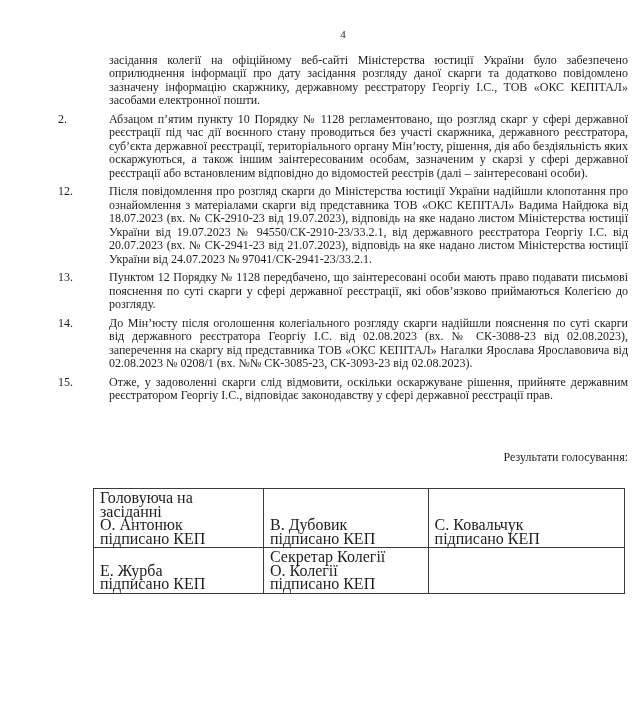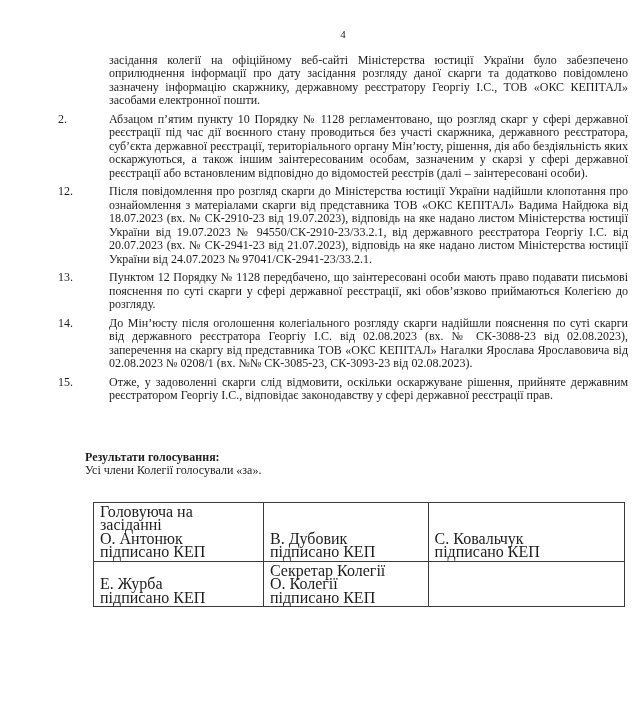--- a/index.html
+++ b/index.html
@@ -39,21 +39,22 @@
   }
   .voting-block {
     margin-top: 48px;
     padding-left: 27px;
   }
   .signatures-block {
     margin-top: 24px;
     padding-left: 27px;
   }
   .bold-heading {
-    font-weight: bold;
+    font-weight: normal;
+    text-align: right;
   }
   .sig-table {
     width: 98%;
     margin-top: 16px;
     margin-left: 8px;
     border-collapse: collapse;
     table-layout: fixed;
   }
   .sig-table td {
     border: 1px solid #3a3a3a;
@@ -99,21 +100,20 @@
     <div class="txt">До Мін’юсту після оголошення колегіального розгляду скарги надійшли пояснення по суті скарги від державного реєстратора Георгіу І.С. від 02.08.2023 (вх. № СК-3088-23 від 02.08.2023), заперечення на скаргу від представника ТОВ «ОКС КЕПІТАЛ» Нагалки Ярослава Ярославовича від 02.08.2023 № 0208/1 (вх. №№ СК-3085-23, СК-3093-23 від 02.08.2023).</div>
   </div>
 
   <div class="para">
     <span class="num">15.</span>
     <div class="txt">Отже, у задоволенні скарги слід відмовити, оскільки оскаржуване рішення, прийняте державним реєстратором Георгіу І.С., відповідає законодавству у сфері державної реєстрації прав.</div>
   </div>
 
   <div class="voting-block">
     <div class="bold-heading">Результати голосування:</div>
-    <div>Усі члени Колегії голосували «за».</div>
   </div>
 
   <div class="signatures-block">
 
     <table class="sig-table">
       <colgroup>
         <col class="c1">
           <col class="c2">
           <col class="c3">
       </colgroup>

